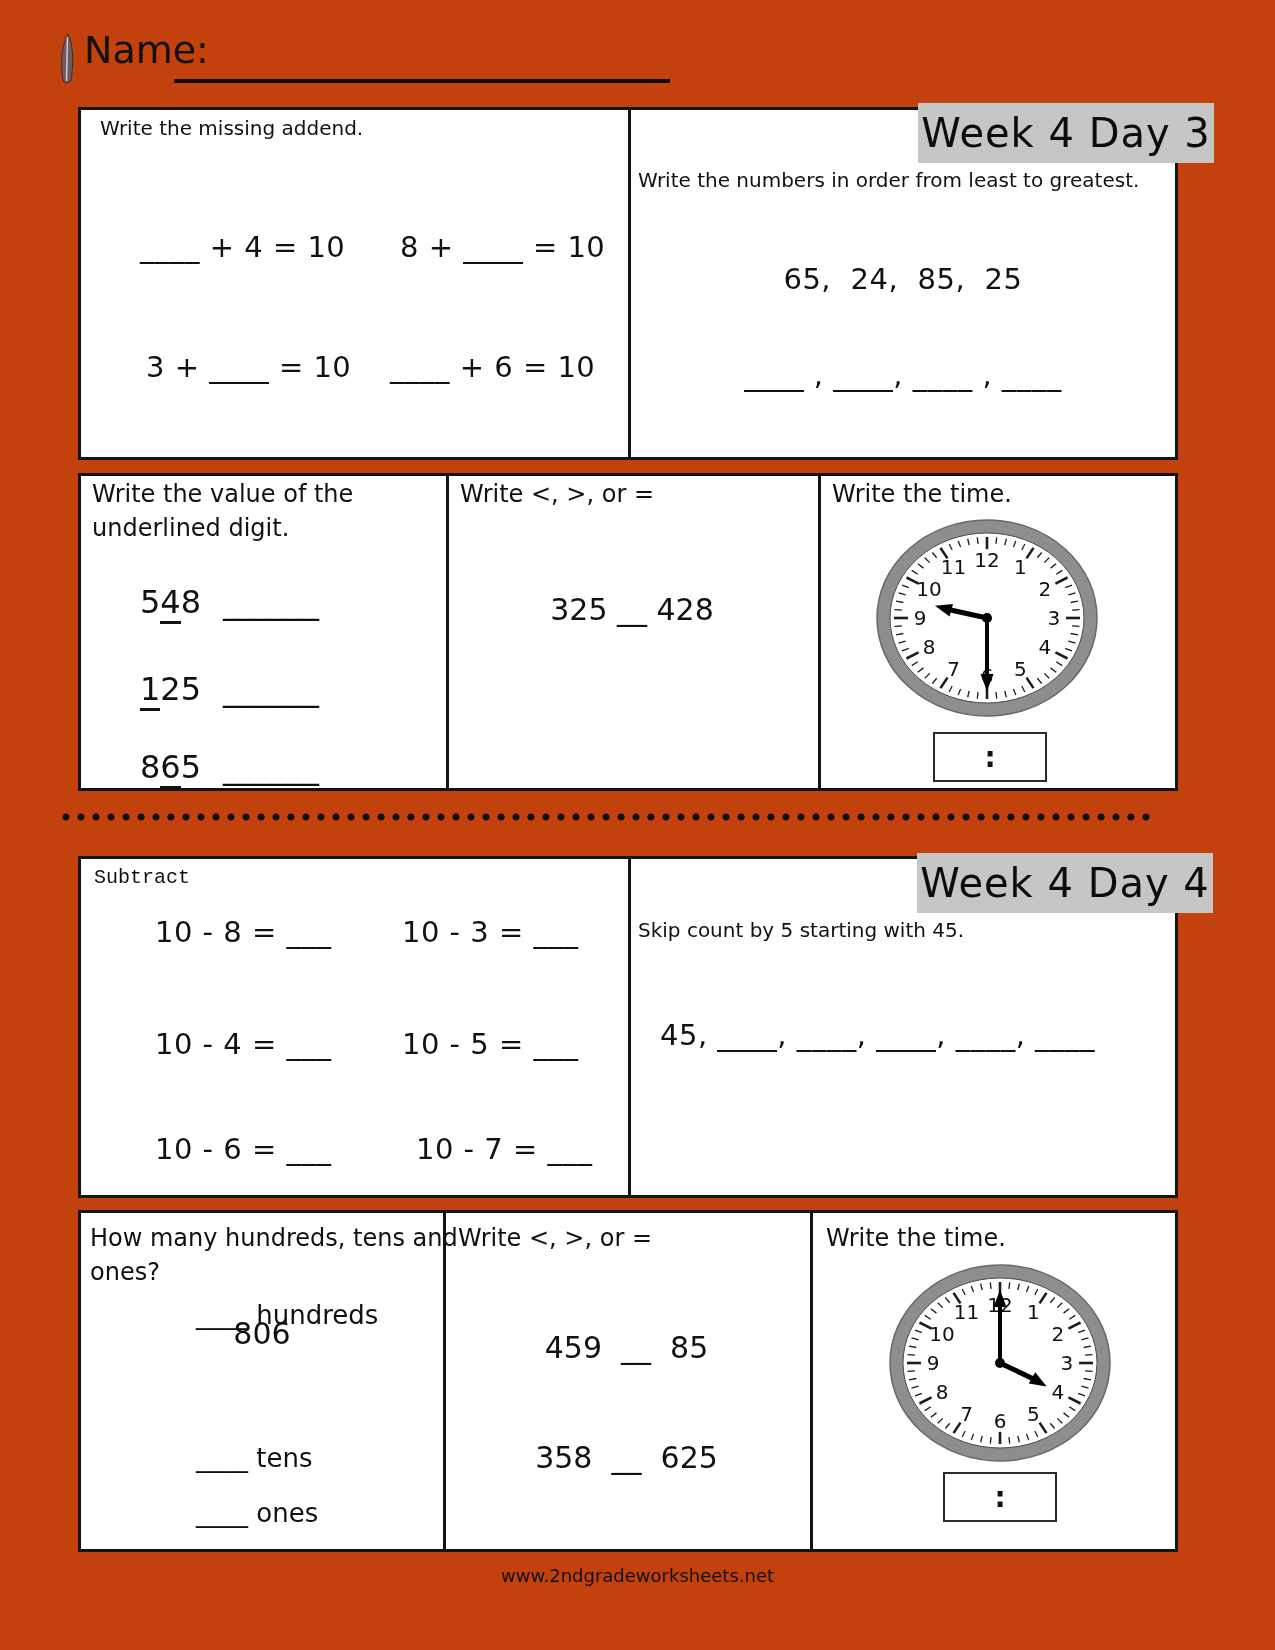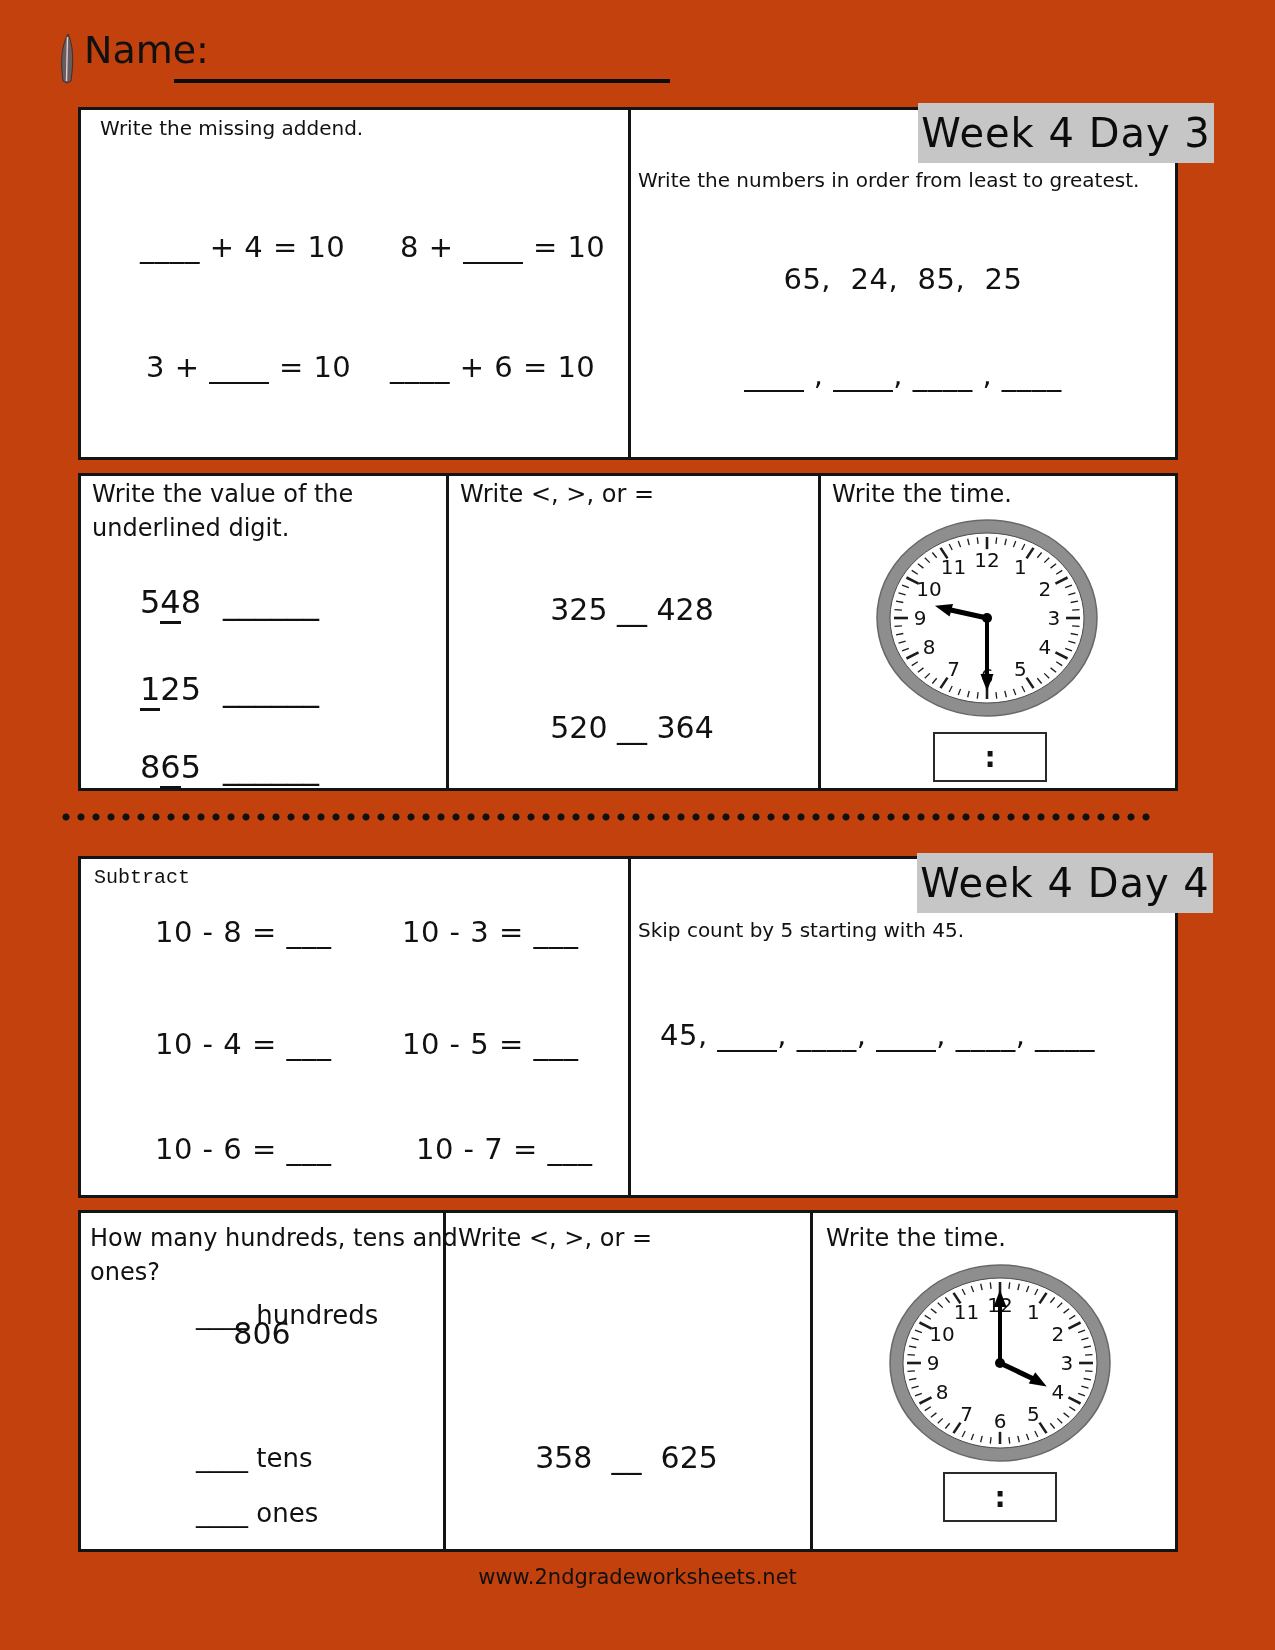--- a/index.html
+++ b/index.html
@@ -19,21 +19,21 @@
               font-size:40px; color:#0c0c0c; letter-spacing:1px; }
   .name-label { font-size:38px; }
   .name-line { position:absolute; height:4px; background:#0d0d0d; }
   .udigit { border-bottom:3px solid #111; padding-bottom:0px; }
   .blank-gap { margin-left:22px; }
   .dotted-sep { position:absolute; height:8px;
      background-image: radial-gradient(circle at 4px 4px, #111 3.2px, rgba(0,0,0,0) 3.9px);
      background-size: 15px 8px; background-repeat: repeat-x; }
   .timebox { position:absolute; border:2px solid #2a2a2a; display:flex; align-items:center; justify-content:center;
              font-size:28px; font-weight:bold; background:#fff; }
-  .footer { position:absolute; left:0; width:1275px; text-align:center; font-size:21px; }
+  .footer { position:absolute; left:0; width:1275px; text-align:center; font-size:18px; }
 </style>
 </head>
 <body>
 
 <div class="sheet">
 
   <svg class="abs" style="left:54px; top:33px;" width="28" height="52" viewBox="0 0 28 52">
     <path d="M14 1 C8 12 6 26 9 48 L13 50 L17 48 C20 26 19 12 14 1 Z" fill="#6b5a5e" stroke="#3a3034" stroke-width="1"></path>
     <line x1="13.5" y1="4" x2="12.5" y2="48" stroke="#d8d2d4" stroke-width="1.4"></line>
   </svg>
@@ -69,21 +69,20 @@
   </div>
   <div class="abs pv-num" style="left:140px; top:672px;">
     <span></span><span class="udigit">1</span><span>25</span><span class="blank-gap">______</span>
   </div>
   <div class="abs pv-num" style="left:140px; top:750px;">
     <span>8</span><span class="udigit">6</span><span>5</span><span class="blank-gap">______</span>
   </div>
 
   <div class="abs prompt-lg" style="left:460px; top:480px;">Write &lt;, &gt;, or =</div>
   <div class="abs prob-lg center-line" style="left:446px; top:592px; width:372px;">325 __ 428</div>
-  <div class="abs prob-lg center-line" style="left:446px; top:710px; width:372px;">520 __ 364</div>
 
   <div class="abs prompt-lg" style="left:832px; top:480px;">Write the time.</div>
   <svg class="abs" style="left:873px; top:516px;" width="228" height="204" viewBox="0 0 228 204">
       <ellipse cx="114" cy="102" rx="110" ry="98" fill="#8e8e8e" stroke="#686868" stroke-width="1.5"></ellipse>
       <ellipse cx="114" cy="102" rx="97" ry="85" fill="#ffffff" stroke="#4a4a4a" stroke-width="1"></ellipse>
       <line x1="114" y1="21" x2="114" y2="33.150000000000006" stroke="#1c1c1c" stroke-width="2.6"></line>
       <line x1="123.72114708389176" y1="21.443726475169868" x2="122.94345531718042" y2="27.888228357156265" stroke="#1c1c1c" stroke-width="1.3"></line>
       <line x1="133.3357872460516" y1="22.77004434056174" x2="131.78892426636747" y2="29.108440793316788" stroke="#1c1c1c" stroke-width="1.3"></line>
       <line x1="142.7385804768701" y1="24.96442218009257" x2="140.4394940387205" y2="31.127268405685143" stroke="#1c1c1c" stroke-width="1.3"></line>
       <line x1="151.82650780604942" y1="28.002817930949334" x2="148.80038718156547" y2="33.92259249647337" stroke="#1c1c1c" stroke-width="1.3"></line>
@@ -187,20 +186,21 @@
   <div class="vdiv" style="left:810px; top:1213px; height:336px;"></div>
 
   <div class="abs prompt-lg" style="left:90px; top:1224px;">How many hundreds, tens and</div>
   <div class="abs prompt-lg" style="left:90px; top:1258px;">ones?</div>
   <div class="abs prob-lg center-line" style="left:81px; top:1316px; width:362px;">806</div>
   <div class="abs" style="left:196px; top:1300px; font-size:26px;">____ hundreds</div>
   <div class="abs" style="left:196px; top:1443px; font-size:26px;">____ tens</div>
   <div class="abs" style="left:196px; top:1498px; font-size:26px;">____ ones</div>
 
   <div class="abs prompt-lg" style="left:458px; top:1224px;">Write &lt;, &gt;, or =</div>
+  <div class="abs prob-lg pre center-line" style="left:443px; top:1330px; width:367px;">459  __  85</div>
   <div class="abs prob-lg pre center-line" style="left:443px; top:1440px; width:367px;">358  __  625</div>
 
   <div class="abs prompt-lg" style="left:826px; top:1224px;">Write the time.</div>
   <svg class="abs" style="left:886px; top:1261px;" width="228" height="204" viewBox="0 0 228 204">
       <ellipse cx="114" cy="102" rx="110" ry="98" fill="#8e8e8e" stroke="#686868" stroke-width="1.5"></ellipse>
       <ellipse cx="114" cy="102" rx="97" ry="85" fill="#ffffff" stroke="#4a4a4a" stroke-width="1"></ellipse>
       <line x1="114" y1="21" x2="114" y2="33.150000000000006" stroke="#1c1c1c" stroke-width="2.6"></line>
       <line x1="123.72114708389176" y1="21.443726475169868" x2="122.94345531718042" y2="27.888228357156265" stroke="#1c1c1c" stroke-width="1.3"></line>
       <line x1="133.3357872460516" y1="22.77004434056174" x2="131.78892426636747" y2="29.108440793316788" stroke="#1c1c1c" stroke-width="1.3"></line>
       <line x1="142.7385804768701" y1="24.96442218009257" x2="140.4394940387205" y2="31.127268405685143" stroke="#1c1c1c" stroke-width="1.3"></line>

